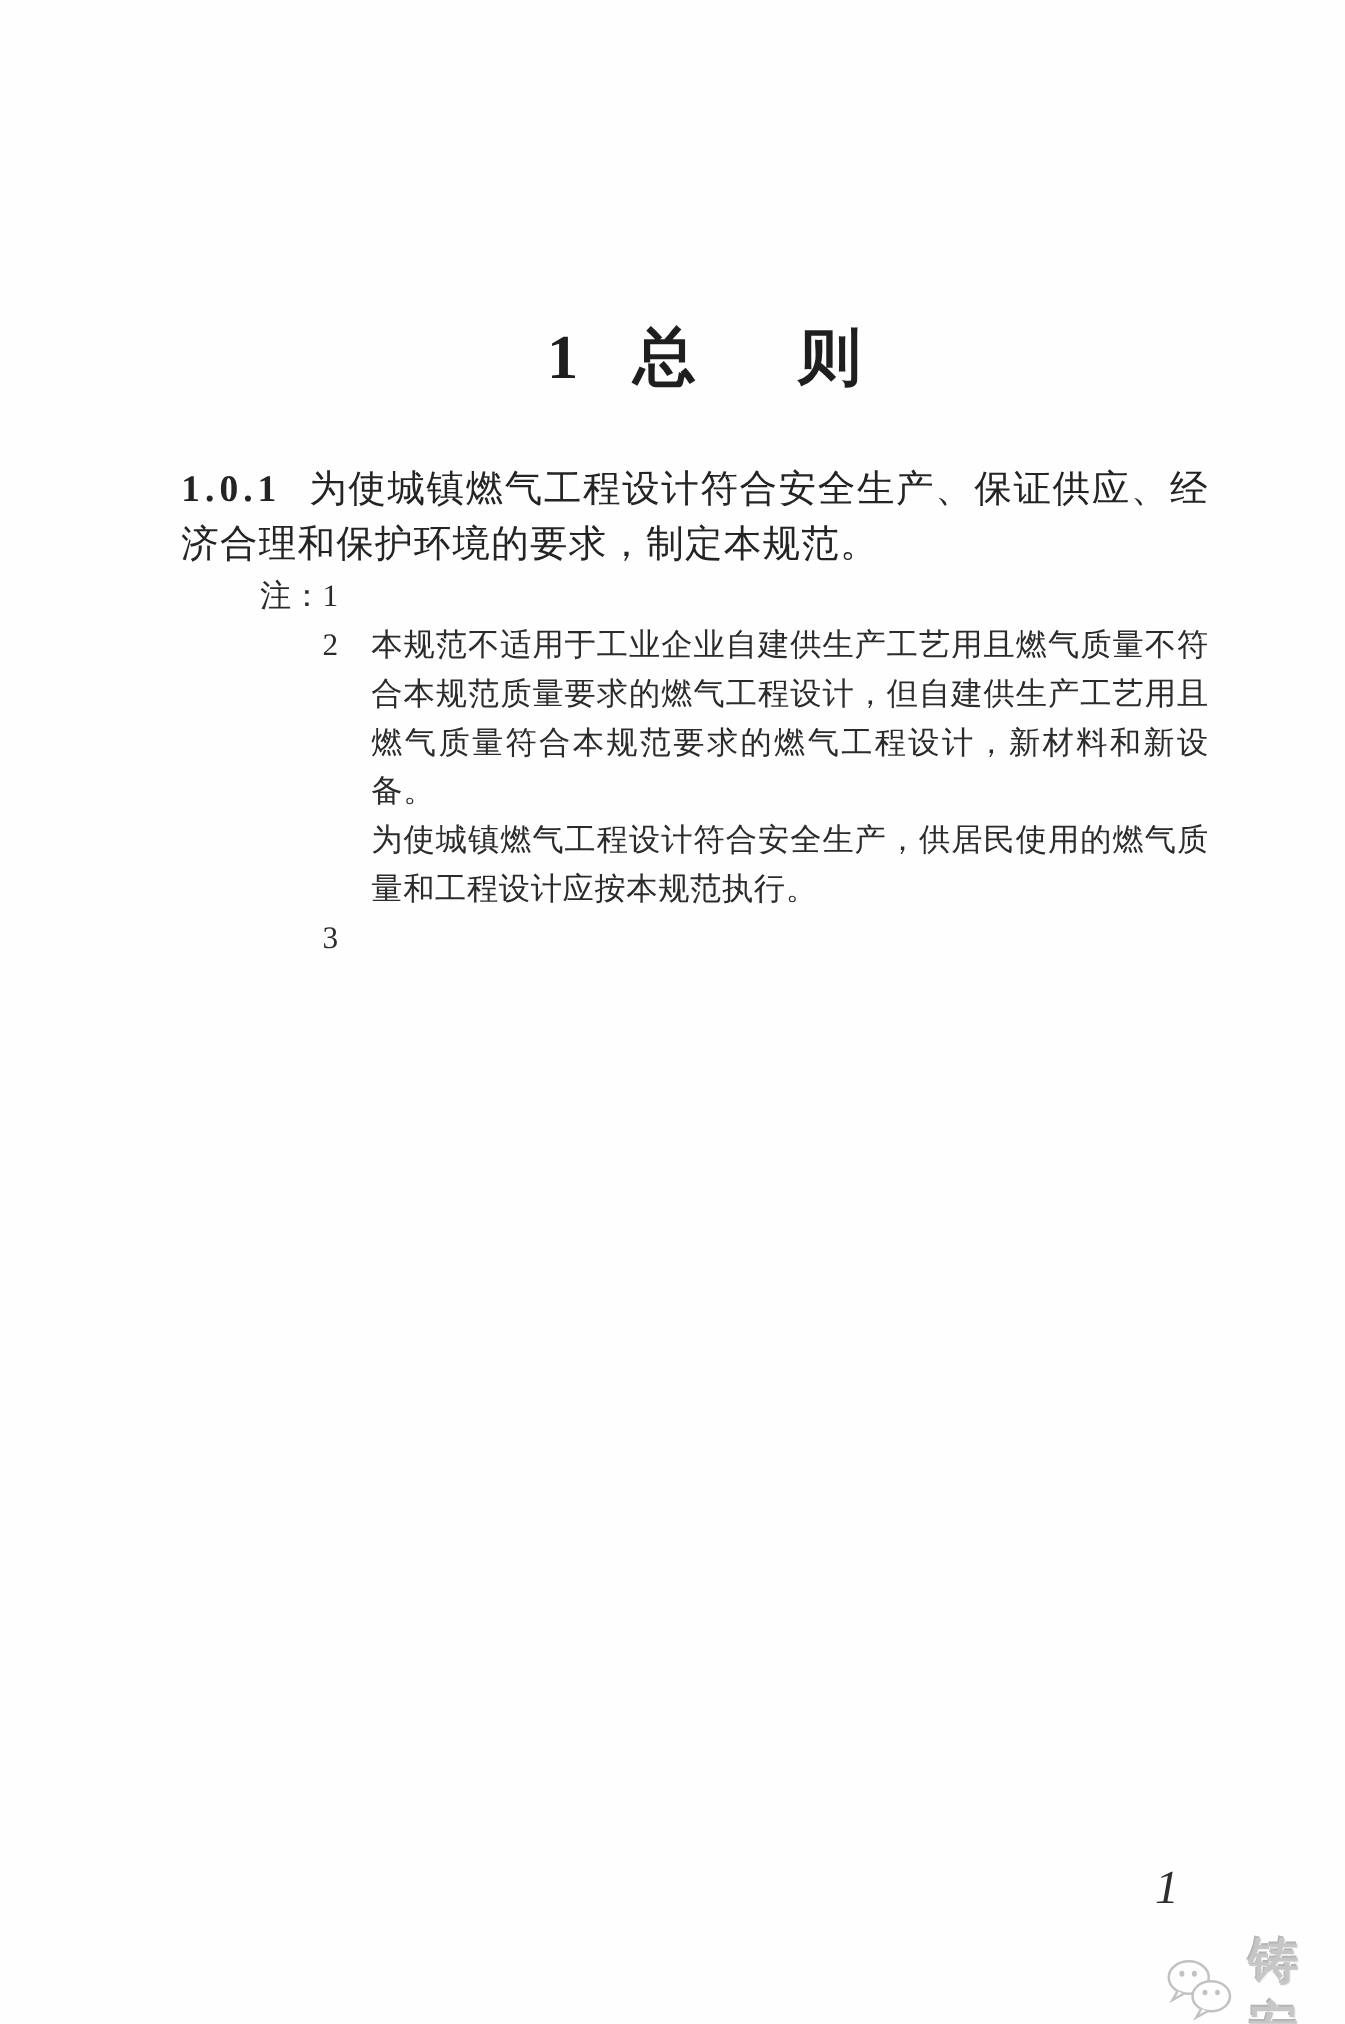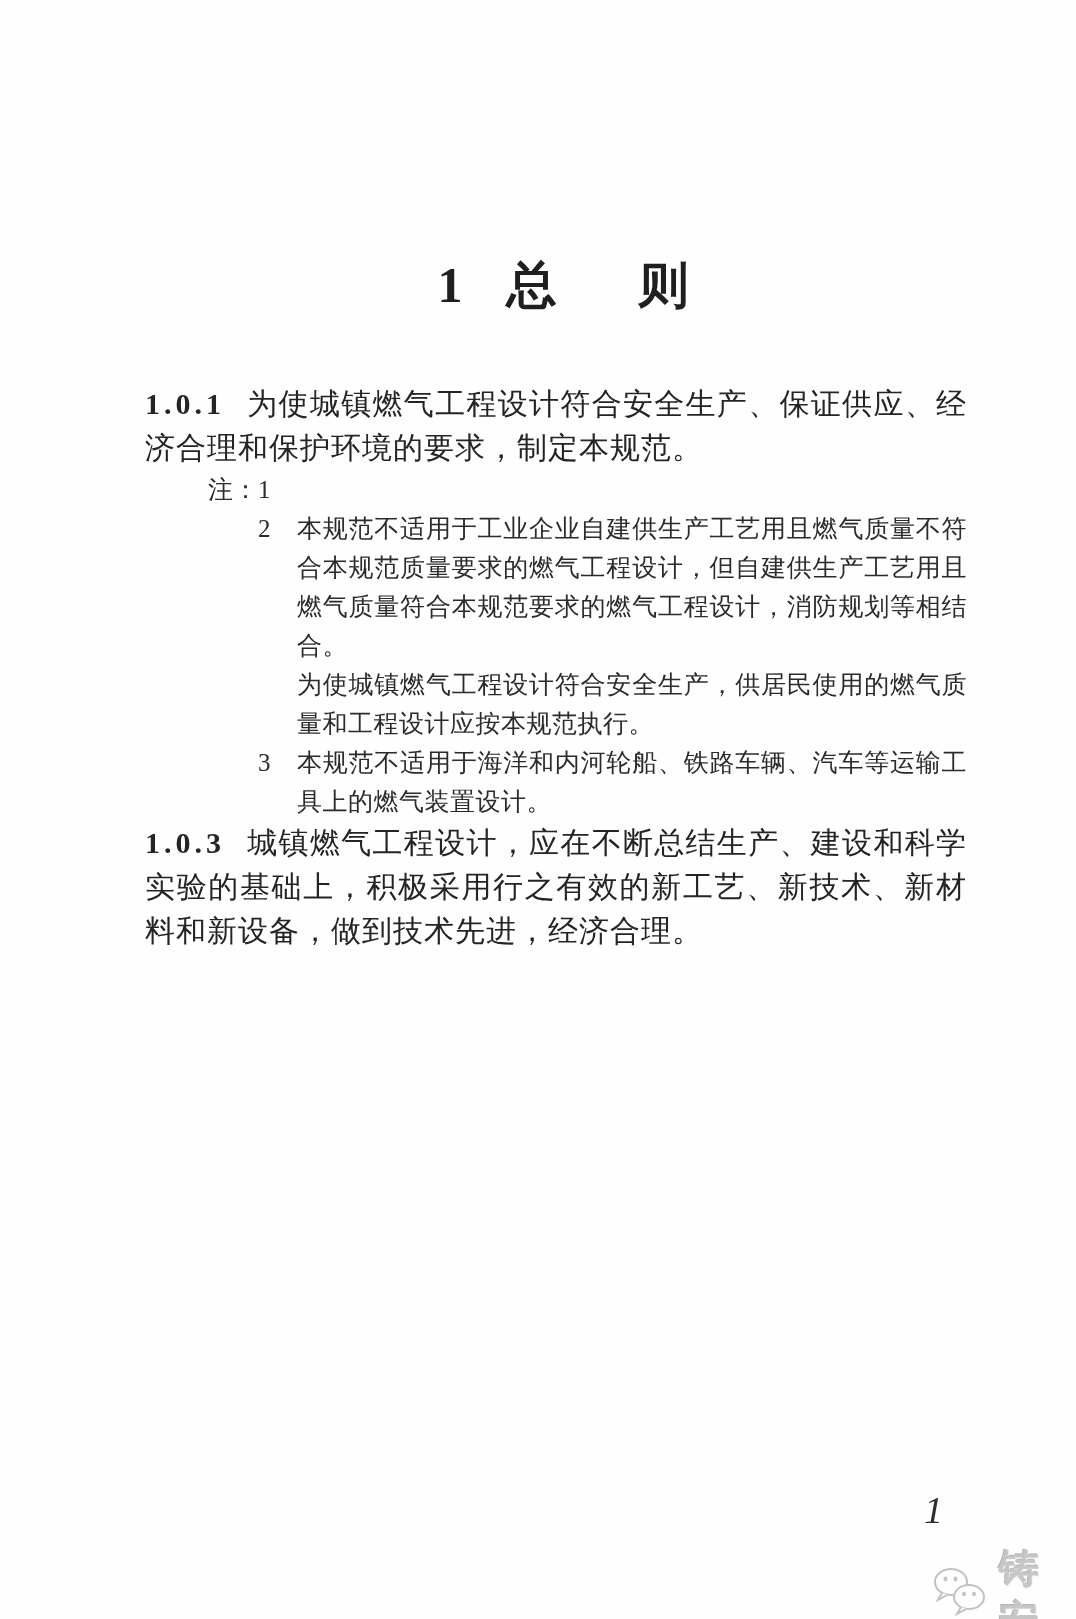--- a/index.html
+++ b/index.html
@@ -34,21 +34,21 @@
     font-weight: bold;
     color: #1f1f1f;
   }
   .t-char { margin-left: 44px; }
   .t-char-2 { margin-left: 82px; }
 
   
   .content {
     position: absolute;
     left: 145px;
-    top: 382px;
+    top: 370px;
     width: 822px;
   }
   .clause {
     margin: 0;
     font-size: 30px;
     line-height: 44px;
     text-align: justify;
     text-align-last: left;
     word-break: break-all;
     letter-spacing: 1px;
@@ -125,35 +125,33 @@
 
 
     <div class="notes">
       <div class="note-row">
         <span class="note-label">注：</span>
         <span class="note-num">1</span>
       </div>
       <div class="note-row">
         <span class="note-label"></span>
         <span class="note-num">2</span>
-        <span class="note-text">本规范不适用于工业企业自建供生产工艺用且燃气质量不符合本规范质量要求的燃气工程设计，但自建供生产工艺用且燃气质量符合本规范要求的燃气工程设计，消防规划等相结合。</span>
+        <span class="note-text">本规范不适用于工业企业自建供生产工艺用且燃气质量不符合本规范质量要求的燃气工程设计，但自建供生产工艺用且燃气质量符合本规范要求的燃气工程设计，新材料和新设备。</span>
       </div>
       <div class="note-row">
         <span class="note-label"></span>
         <span class="note-num"></span>
         <span class="note-text">为使城镇燃气工程设计符合安全生产，供居民使用的燃气质量和工程设计应按本规范执行。</span>
       </div>
       <div class="note-row">
         <span class="note-label"></span>
         <span class="note-num">3</span>
-        <span class="note-text">本规范不适用于海洋和内河轮船、铁路车辆、汽车等运输工具上的燃气装置设计。</span>
       </div>
     </div>
 
-    <p class="clause"><span class="c-num">1.0.3</span><span class="c-text">城镇燃气工程设计，应在不断总结生产、建设和科学实验的基础上，积极采用行之有效的新工艺、新技术、新材料和新设备，做到技术先进，经济合理。</span></p>
 
 
 
   </div>
 
   <div class="page-number">1</div>
 
   <div class="watermark">
     <span>
       <svg width="62" height="54" viewBox="0 0 62 54">

